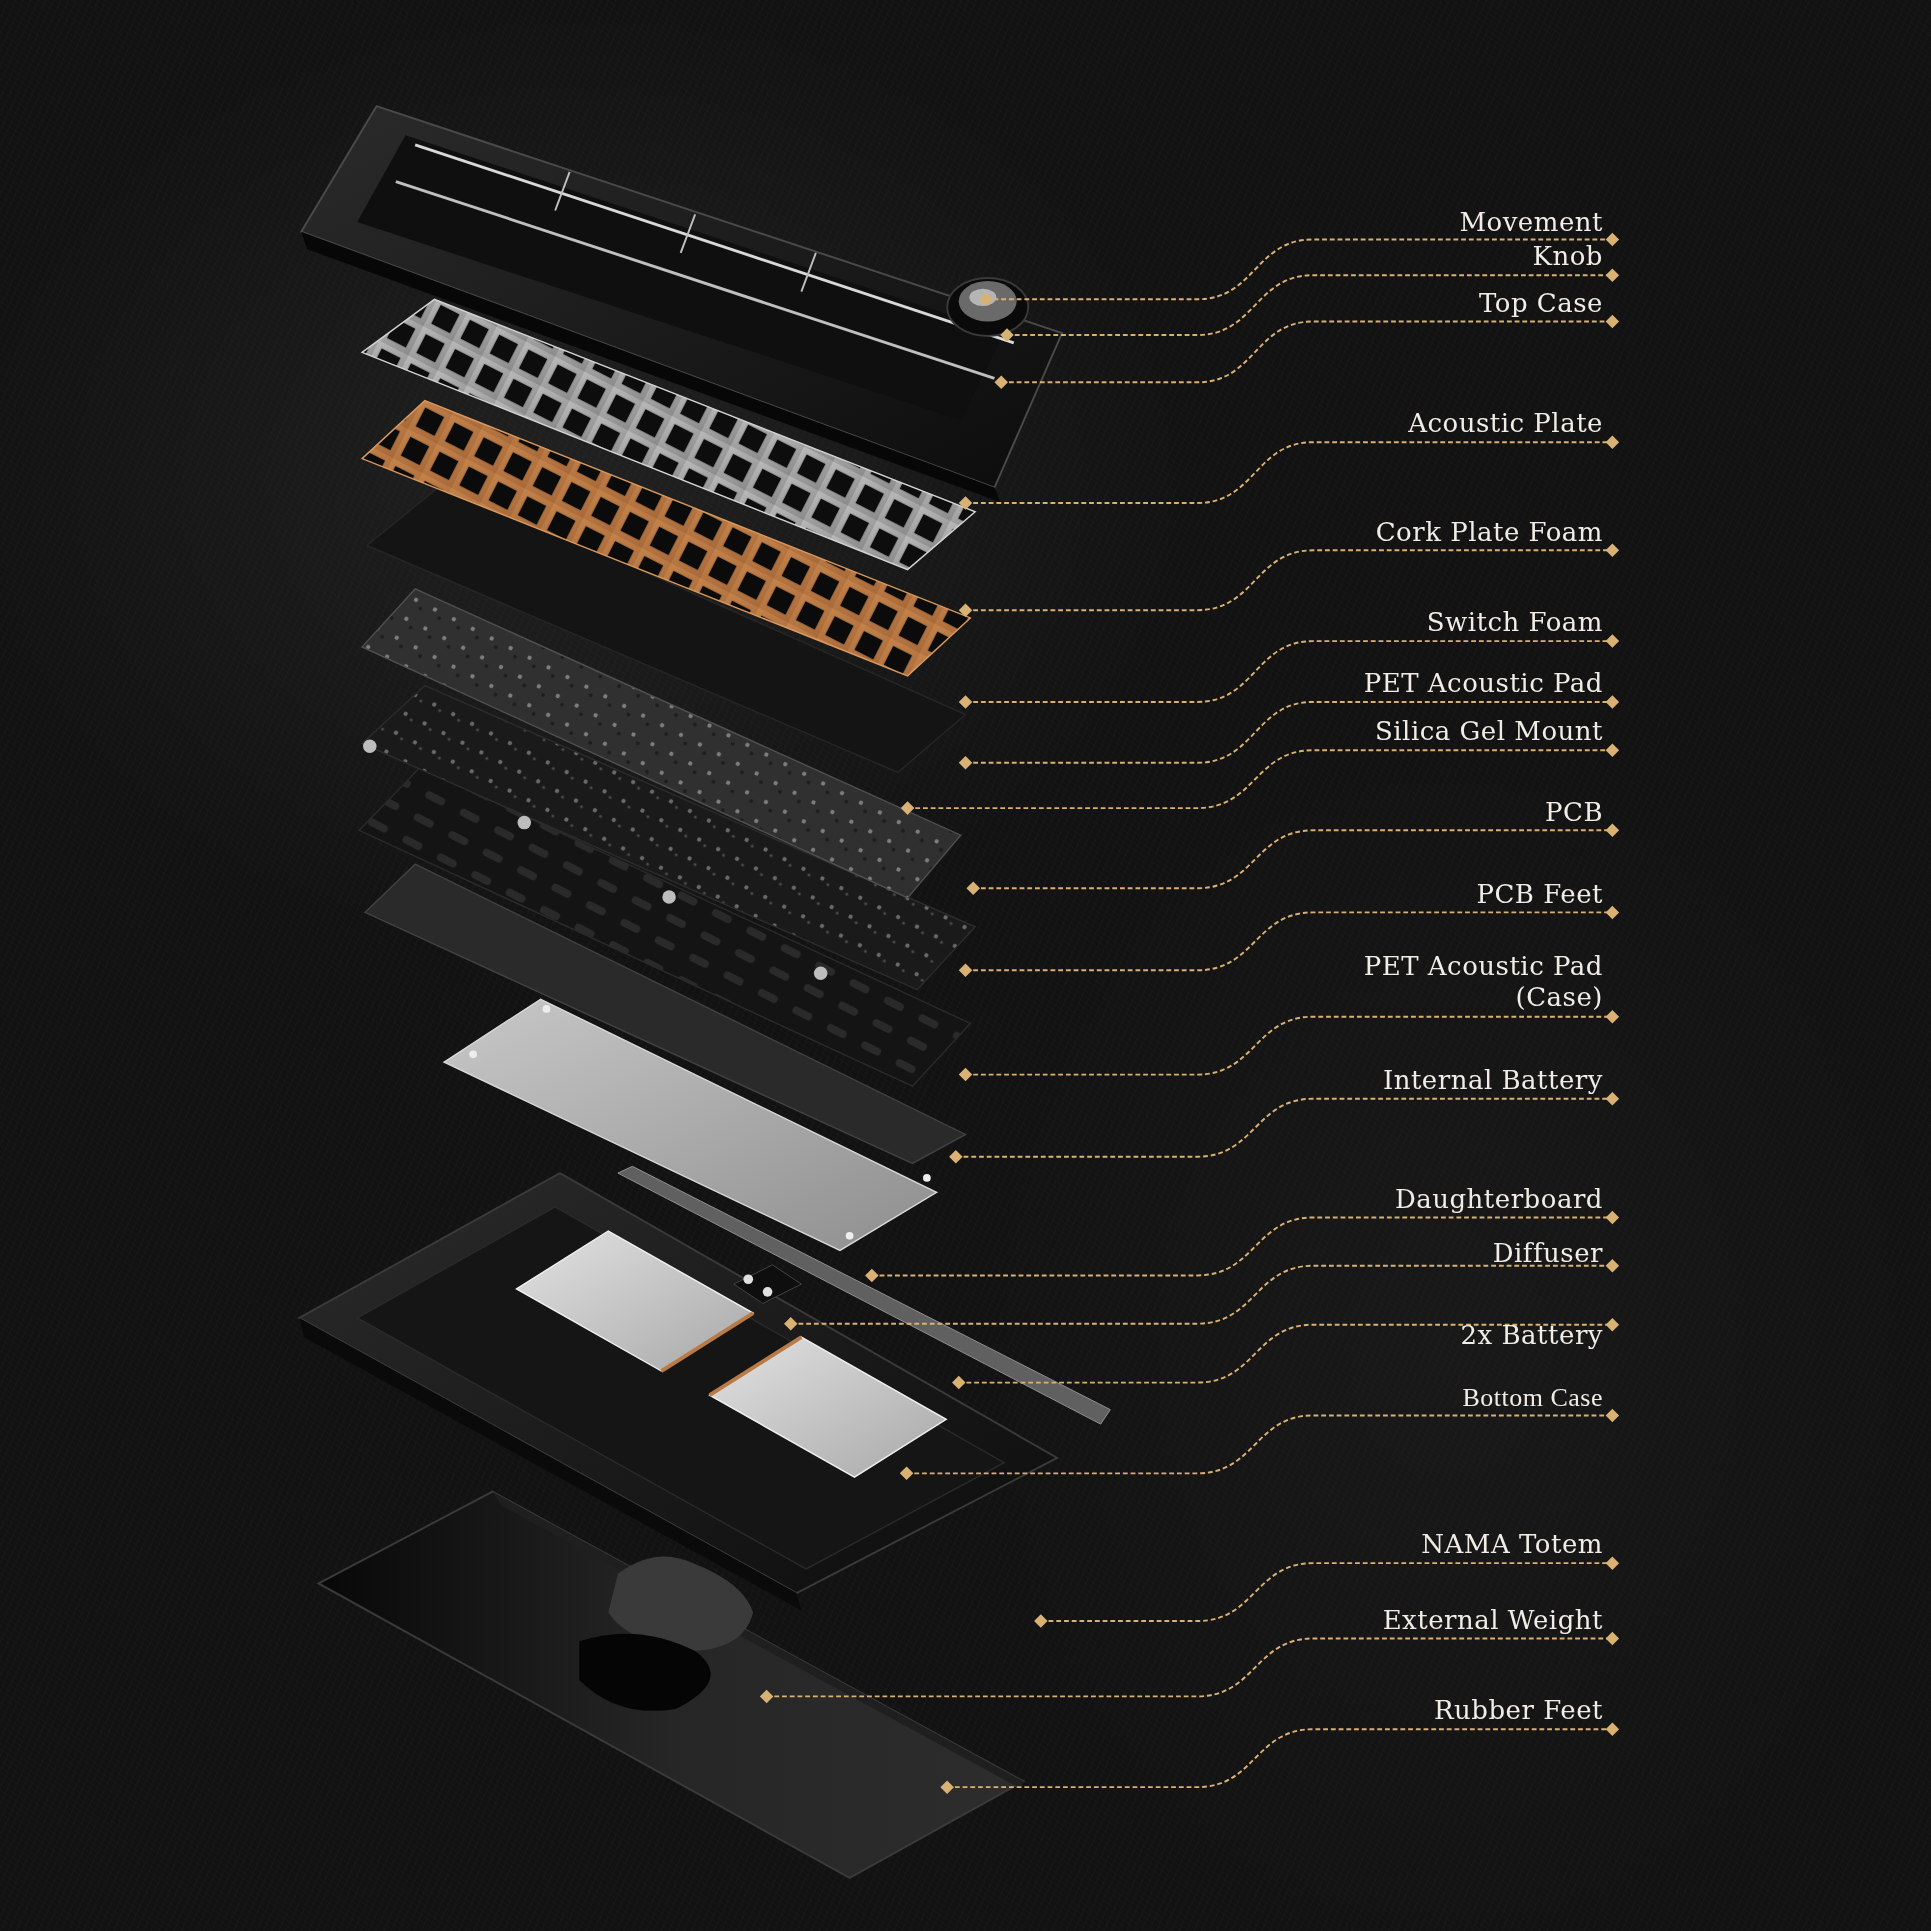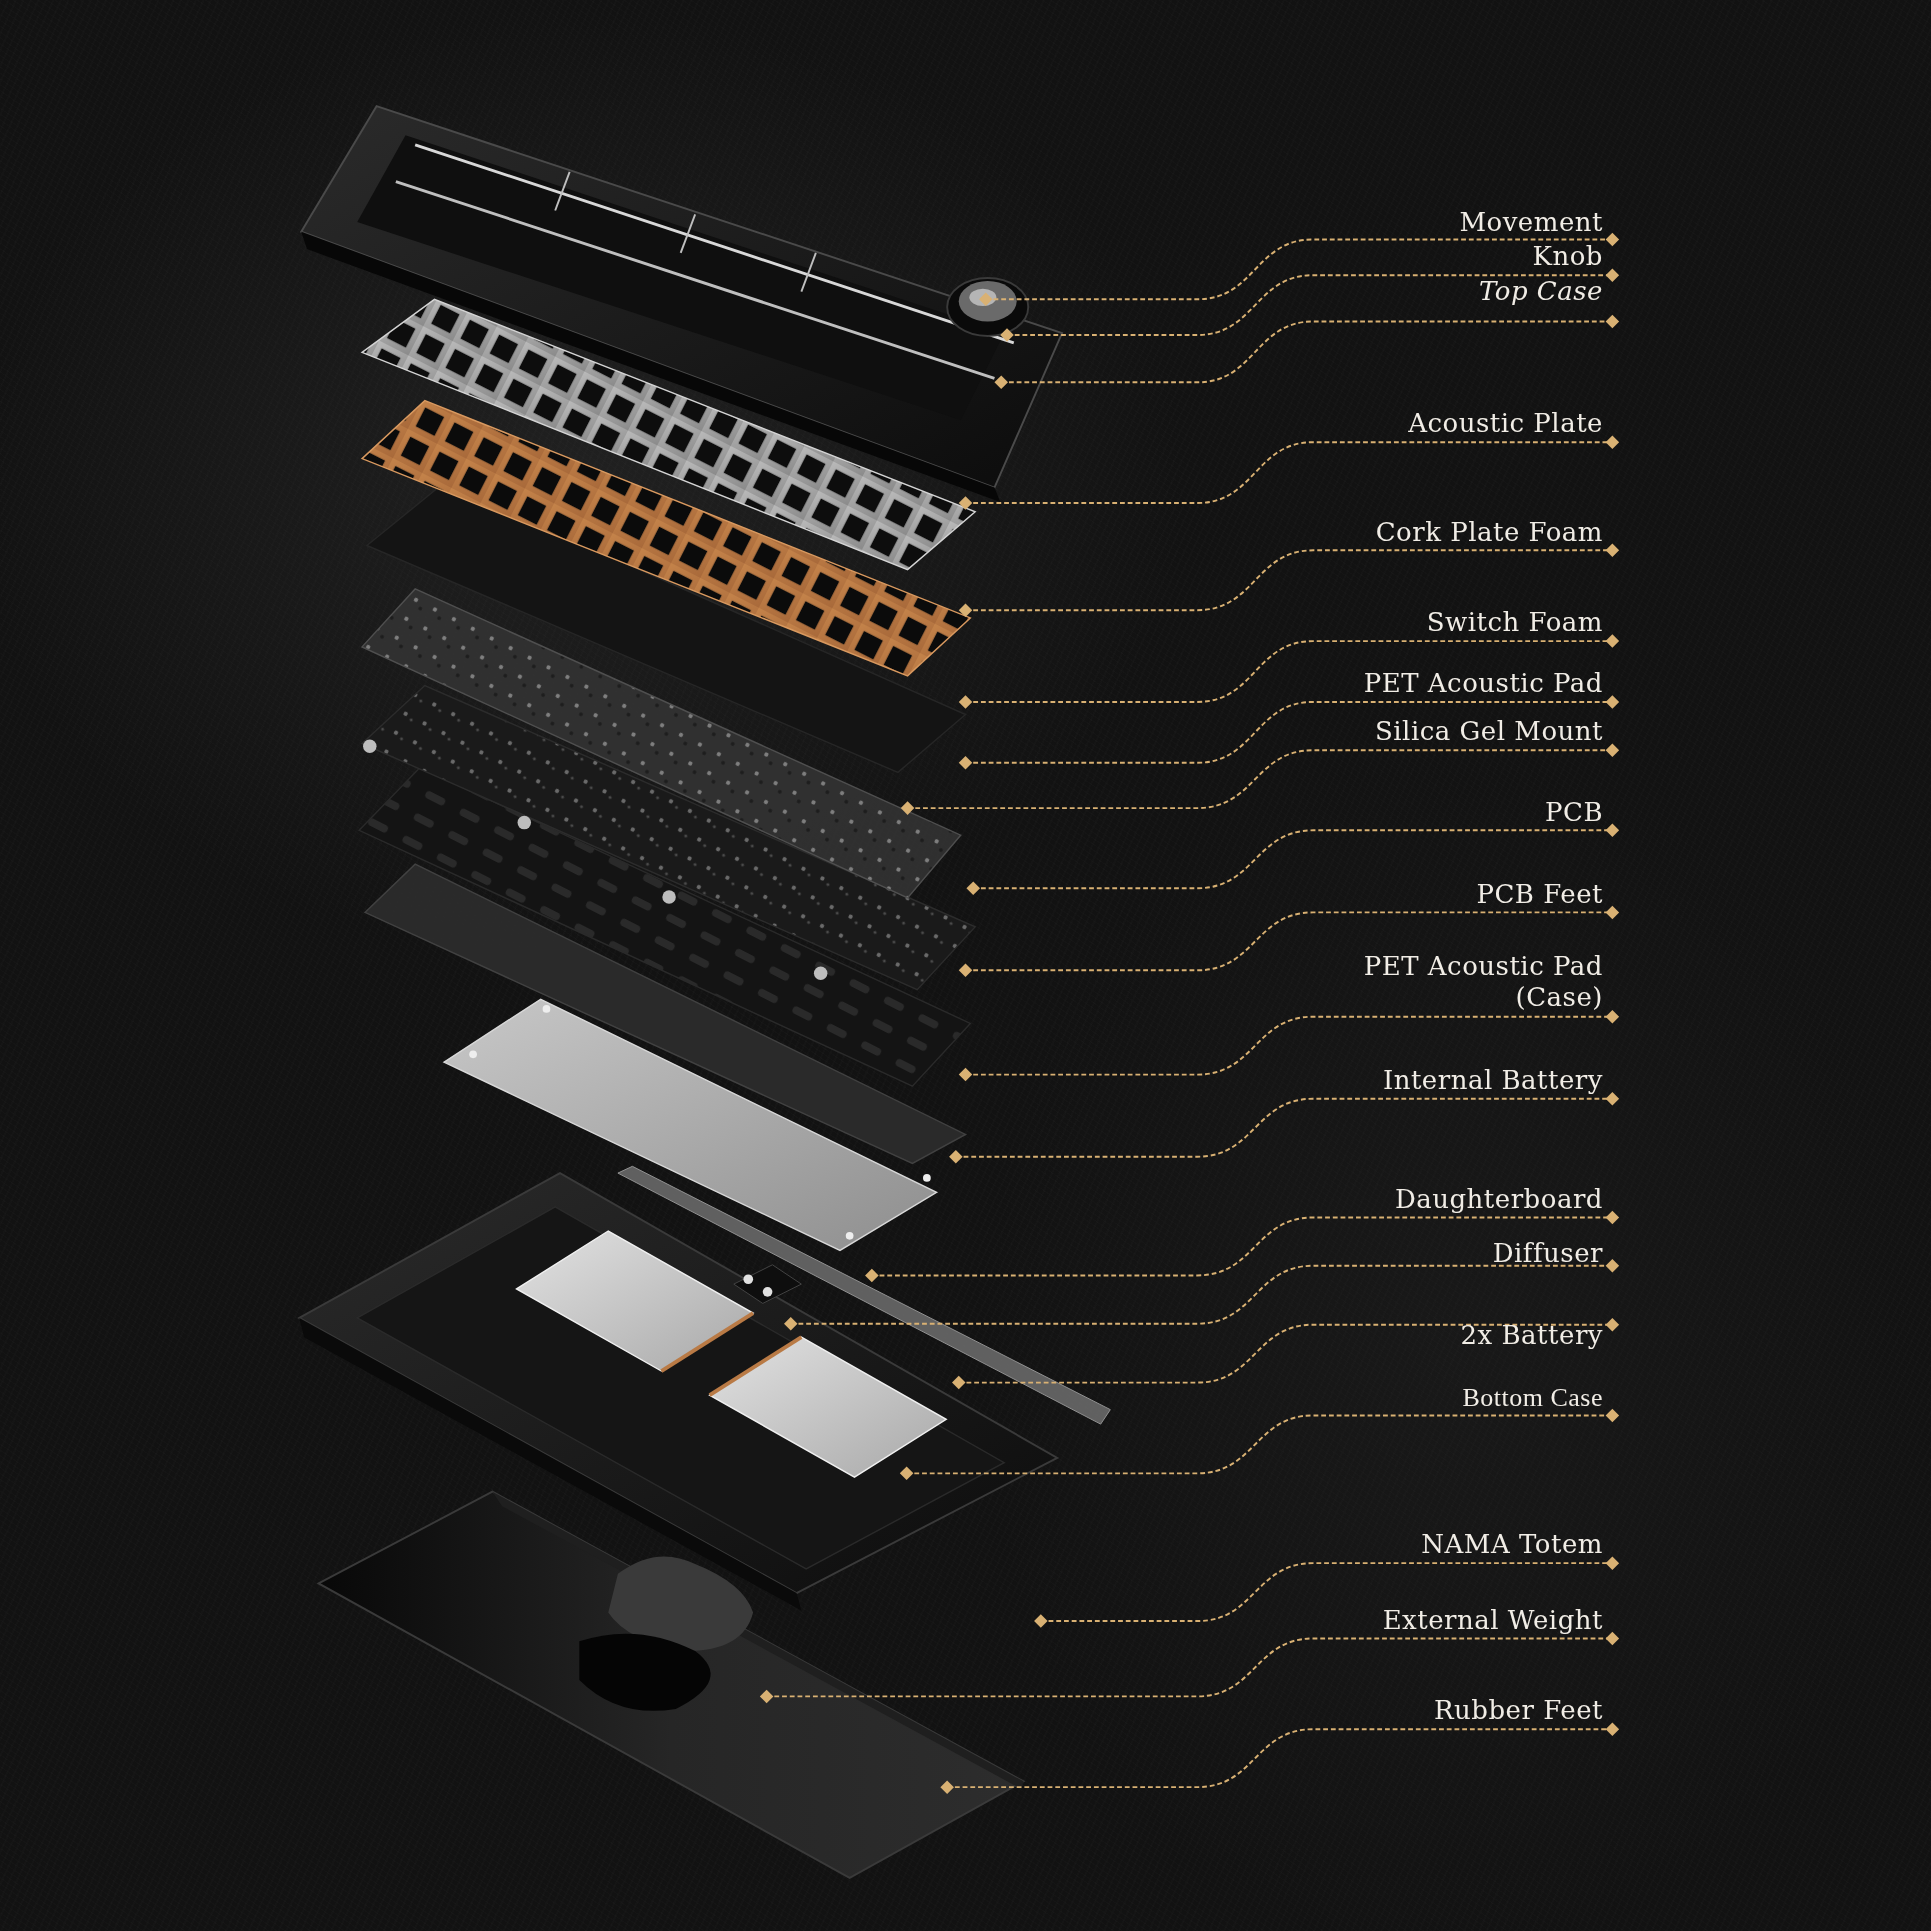--- a/index.html
+++ b/index.html
@@ -226,21 +226,21 @@
       </g>
   </svg>
 
   <div id="labels">
       <div class="label" style="top: 207px;">
         <div>Movement</div>
       </div>
       <div class="label" style="top: 241px;">
         <div>Knob</div>
       </div>
-      <div class="label" style="top: 276px; font-style: italic;">
+      <div class="label" style="top: 288px;">
         <div>Top Case</div>
       </div>
       <div class="label" style="top: 408px;">
         <div>Acoustic Plate</div>
       </div>
       <div class="label" style="top: 517px;">
         <div>Cork Plate Foam</div>
       </div>
       <div class="label" style="top: 607px;">
         <div>Switch Foam</div>

